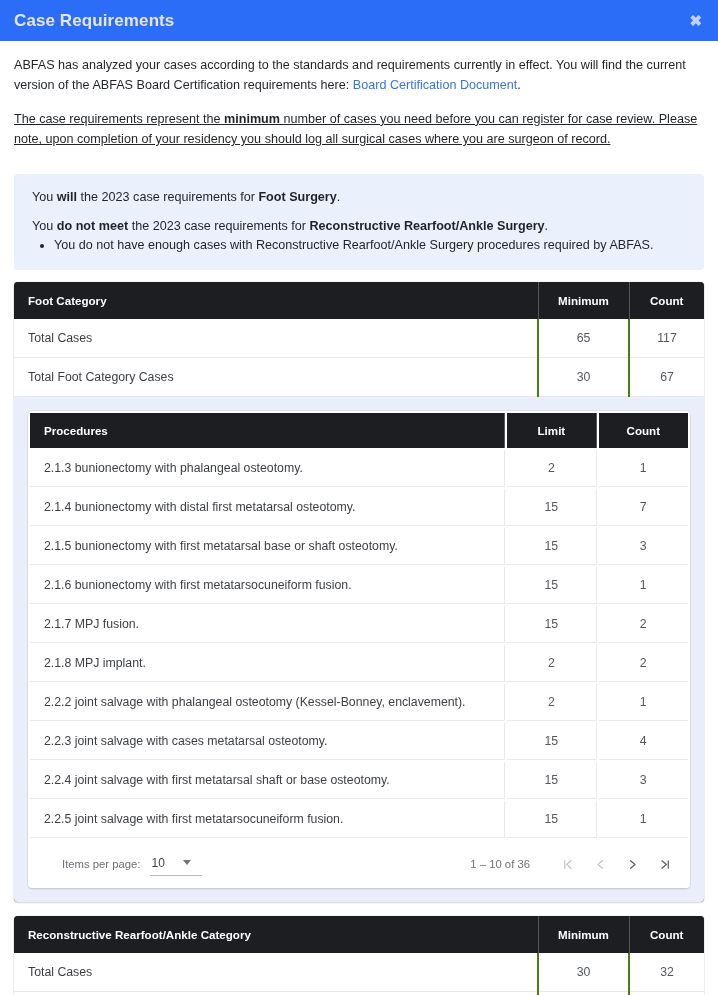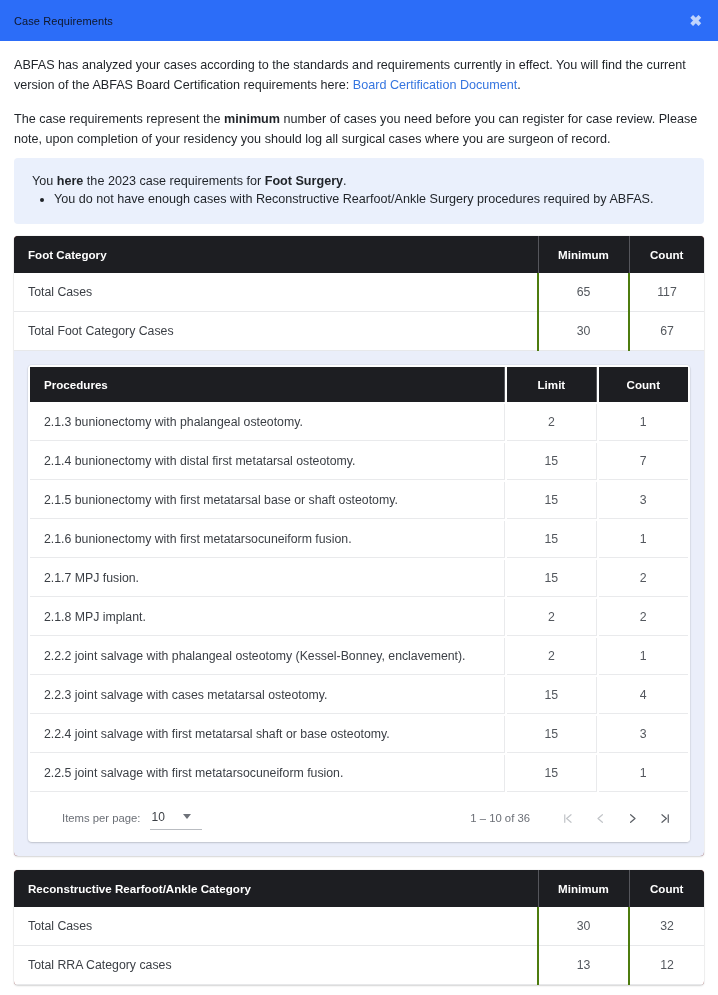--- a/index.html
+++ b/index.html
@@ -14,23 +14,23 @@
   
   .dlg-header {
     height: 41px;
     background: #2c6df8;
     display: flex;
     align-items: center;
     justify-content: space-between;
     padding: 0 14px 0 14px;
   }
   .dlg-title {
-    color: #0f172a;
-    font-size: 11px;
-    font-weight: normal;
+    color: #e5e5e5;
+    font-size: 17px;
+    font-weight: bold;
     letter-spacing: .1px;
   }
   .close-btn {
     color: #bfd4fd;
     font-size: 15px;
     line-height: 1;
     font-weight: bold;
     cursor: pointer;
     padding: 2px 2px;
     user-select: none;
@@ -38,21 +38,21 @@
 
   
   .dlg-body { padding: 14px 14px 0 14px; }
 
   .para {
     font-size: 12.6px;
     color: #1f2328;
     line-height: 1.62;
     margin: 0 0 13px 0;
   }
-  .para.second { margin-bottom: 8px; }
+  .para.second { margin-bottom: 24px; text-decoration: underline; }
   .para b { font-weight: bold; }
   .link {
     color: #3575e0;
     text-decoration: none;
     cursor: pointer;
   }
 
   
   .status-panel {
     background: #eaf0fc;
@@ -216,21 +216,24 @@
   <p class="para">
     <span>ABFAS has analyzed your cases according to the standards and requirements currently in effect. You will find the current version of the ABFAS Board Certification requirements here: </span><a class="link" href="#">Board Certification Document</a><span>.</span>
   </p>
 
   <p class="para second">
     <span>The case requirements represent the </span><b>minimum</b><span> number of cases you need before you can register for case review. Please note, upon completion of your residency you should log all surgical cases where you are surgeon of record.</span>
   </p>
 
   <div class="status-panel">
     <p class="status-line">
-      <span>You </span><b>here</b><span> the 2023 case requirements for </span><b>Foot Surgery</b><span>.</span>
+      <span>You </span><b>will</b><span> the 2023 case requirements for </span><b>Foot Surgery</b><span>.</span>
+    </p>
+    <p class="status-line">
+      <span>You </span><b>do not meet</b><span> the 2023 case requirements for </span><b>Reconstructive Rearfoot/Ankle Surgery</b><span>.</span>
     </p>
     <ul class="status-list">
       <li>You do not have enough cases with Reconstructive Rearfoot/Ankle Surgery procedures required by ABFAS.</li>
     </ul>
   </div>
 
   <div class="tbl-card">
     <table class="rt">
       <colgroup>
           <col class="c-name">

